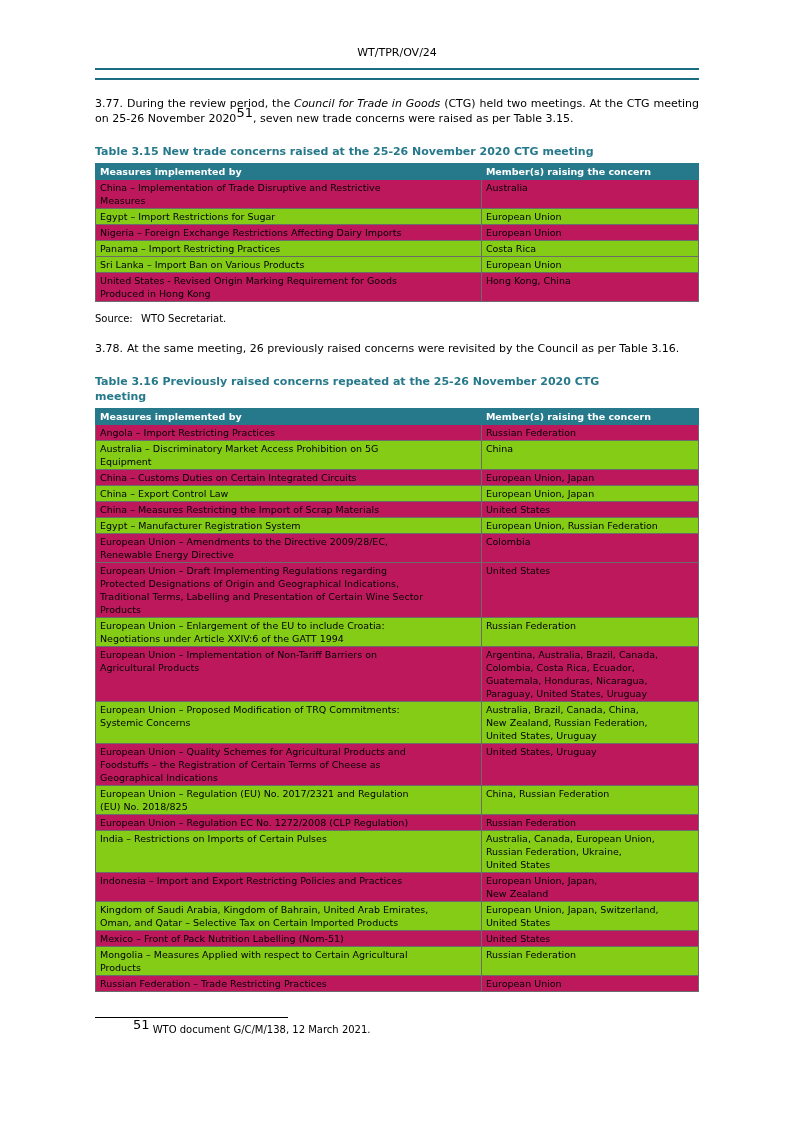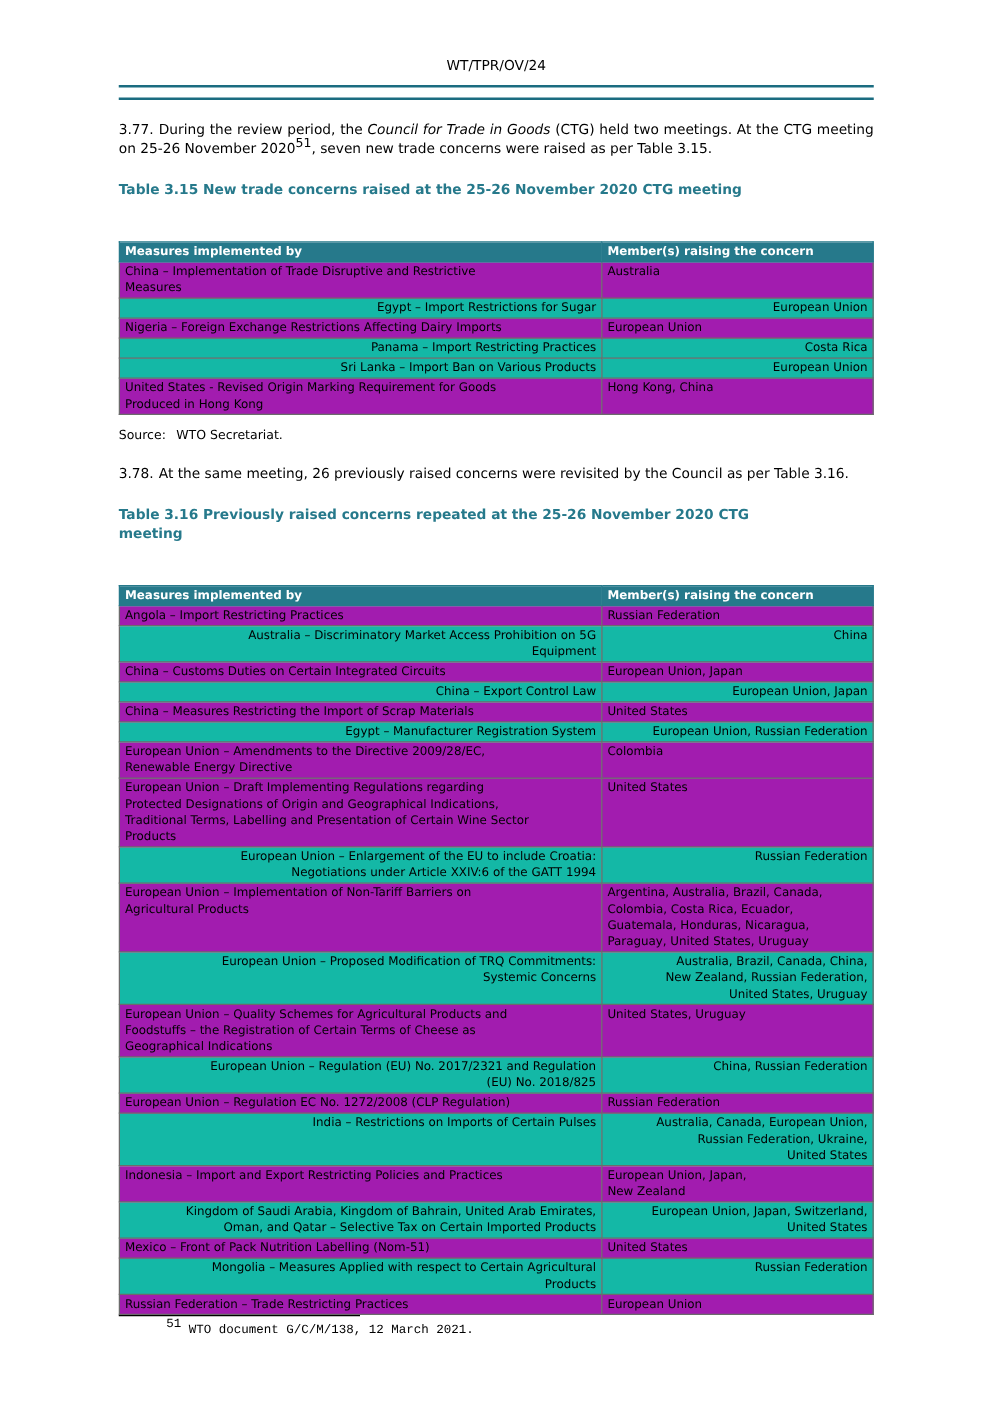--- a/index.html
+++ b/index.html
@@ -36,65 +36,63 @@
     margin-top: 8px;
   }
   .body-text {
     font-size: 11px;
     line-height: 15px;
     text-align: justify;
     margin: 16px 0 0 0;
   }
   .para-num { padding-right: 4px; }
   .italic { font-style: italic; }
-  sup { font-size: 10px; vertical-align: super; line-height: 0; }
+  sup { font-size: 13px; vertical-align: super; line-height: 0; }
   .table-title {
     color: #26798b;
     font-weight: bold;
     font-size: 11px;
     line-height: 15px;
     margin: 18px 0 4px 0;
     white-space: pre-line;
   }
   table.data-table {
     width: 100%;
     border-collapse: collapse;
     font-size: 9.5px;
     line-height: 13px;
     border: 1px solid #404040;
-    margin-top: 30px;
   }
   table.data-table th {
     background: #26798b;
     color: #ffffff;
     font-weight: bold;
     text-align: left;
     padding: 1px 4px;
     border: 1px solid #26798b;
     font-size: 9.5px;
   }
   table.data-table td {
     padding: 1px 4px;
     border: 1px solid #6b6b6b;
     vertical-align: top;
     white-space: pre-line;
-    background: #a21caf;
-  }
-  table.data-table tr.alt td { background: #14b8a6; text-align: right; }
+    background: #be185d;
+  }
+  table.data-table tr.alt td { background: #84cc16; }
   col.col-measures { width: 64%; }
   col.col-members { width: 36%; }
   .source-line {
     font-size: 10px;
     line-height: 13px;
     margin: 10px 0 0 0;
   }
   .source-label { display: inline-block; width: 46px; }
   .footnote-block {
     margin-top: auto;
-    font-family: Liberation Mono, monospace;
   }
   .fn-rule {
     border: none;
     border-top: 1px solid #000000;
     width: 193px;
     margin: 0 0 5px 0;
   }
   .fn-text {
     font-size: 10px;
     line-height: 13px;

